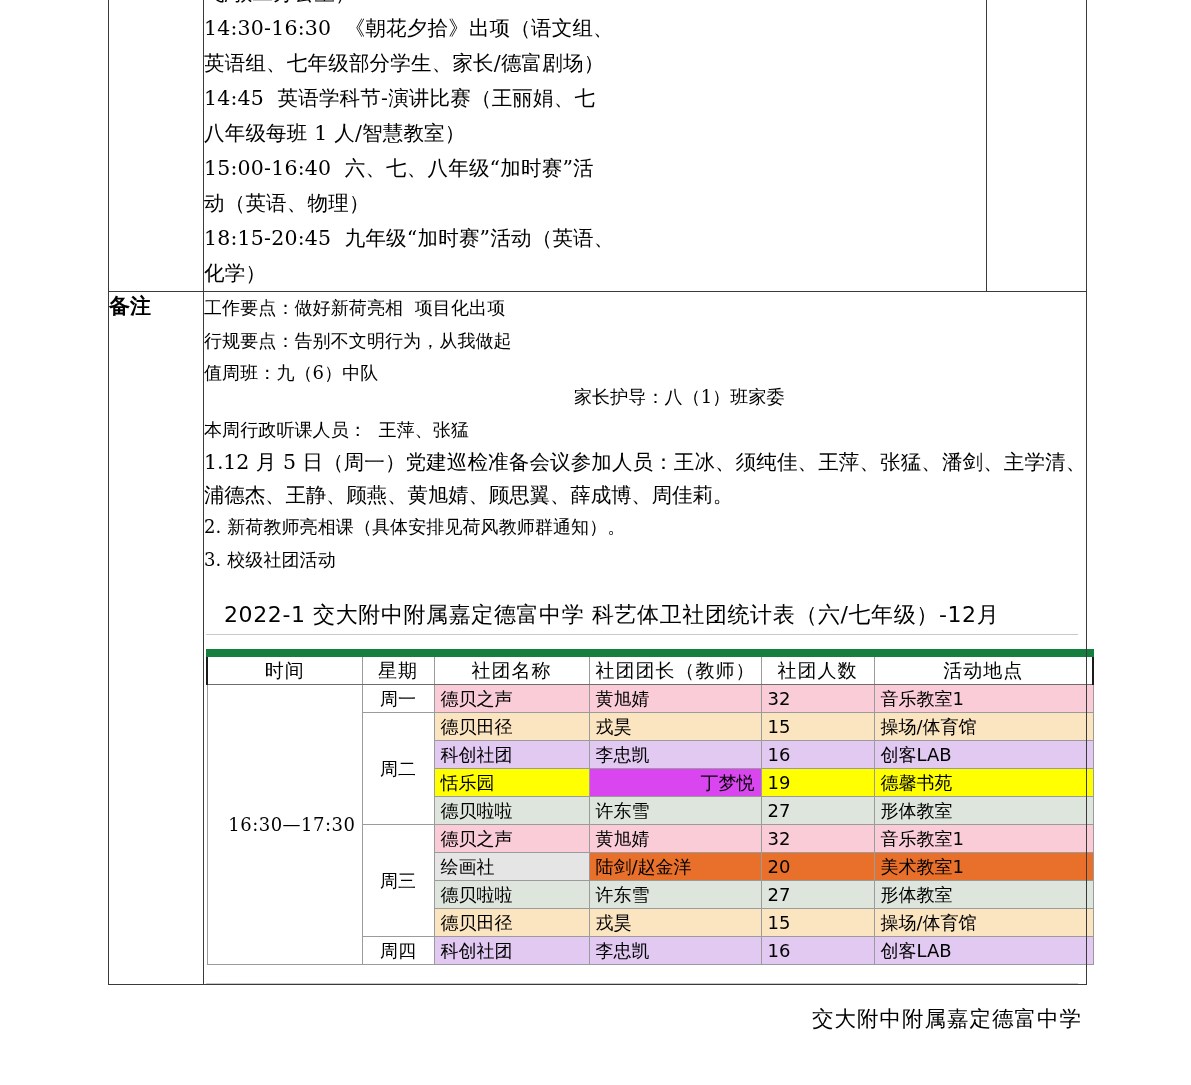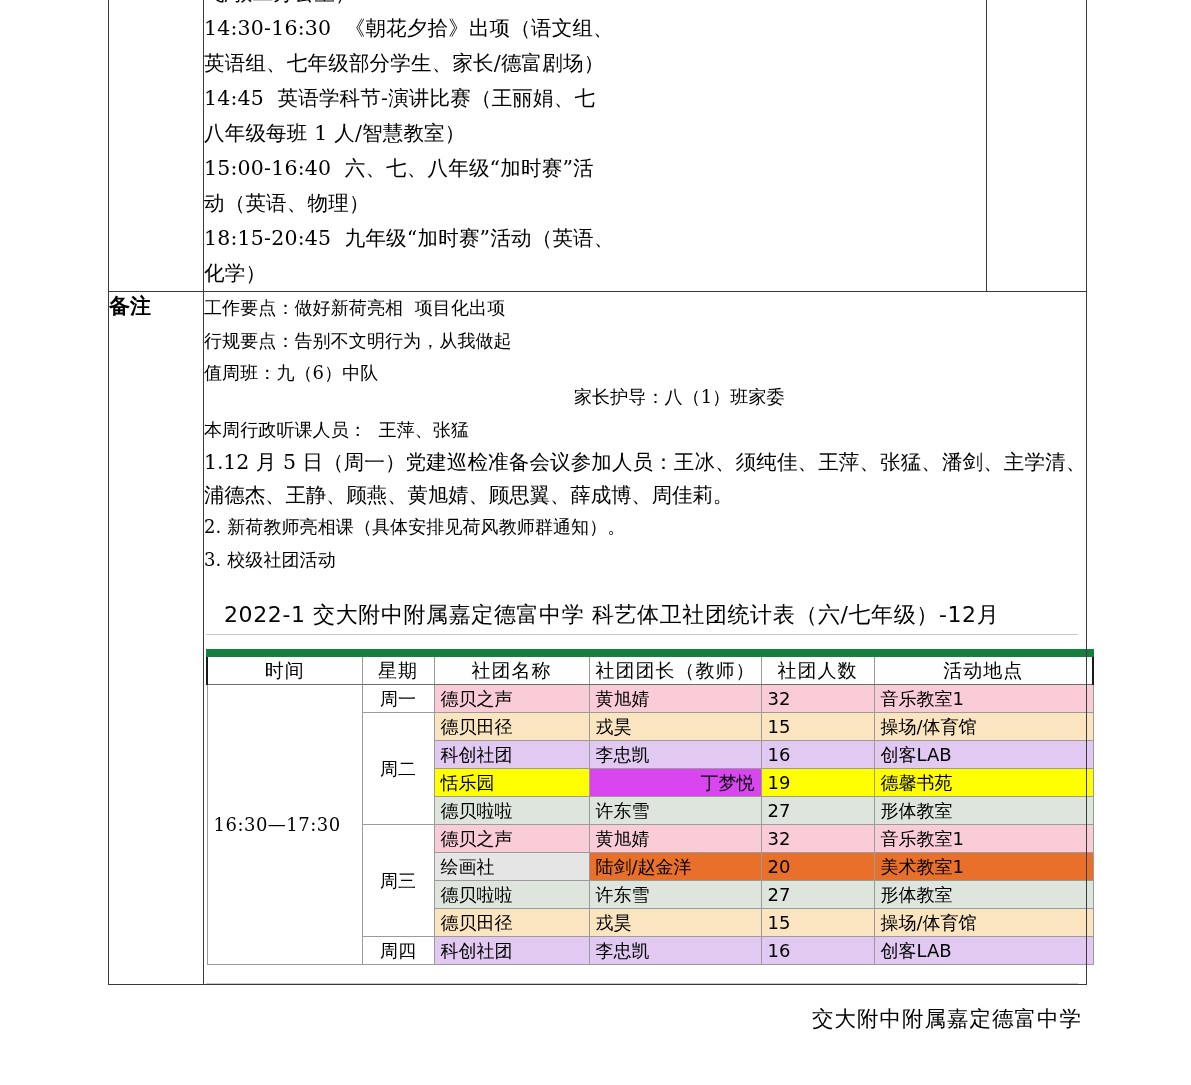--- a/index.html
+++ b/index.html
@@ -122,21 +122,21 @@
     font-size: 19px;
     letter-spacing: 1px;
     border-top: 8px solid #15803d;
     border-bottom: 1px solid #6d6d6d;
     background: #ffffff;
   }
   table.sheet thead td.sh-c-time { border-left: 2px solid #1a1a1a; }
   table.sheet thead td.sh-c-place { border-right: 2px solid #1a1a1a; }
 
   td.cell-time {
-    text-align: left;
+    text-align: right;
     vertical-align: middle;
     font-size: 20px;
     letter-spacing: 0.5px;
     background: #ffffff;
     border-left: 2px solid #1a1a1a;
     border-right: 2px solid #1a1a1a;
     border-bottom: 2px solid #1a1a1a;
     font-family: "DejaVu Serif", "Liberation Serif", serif;
   }
   td.cell-day {

